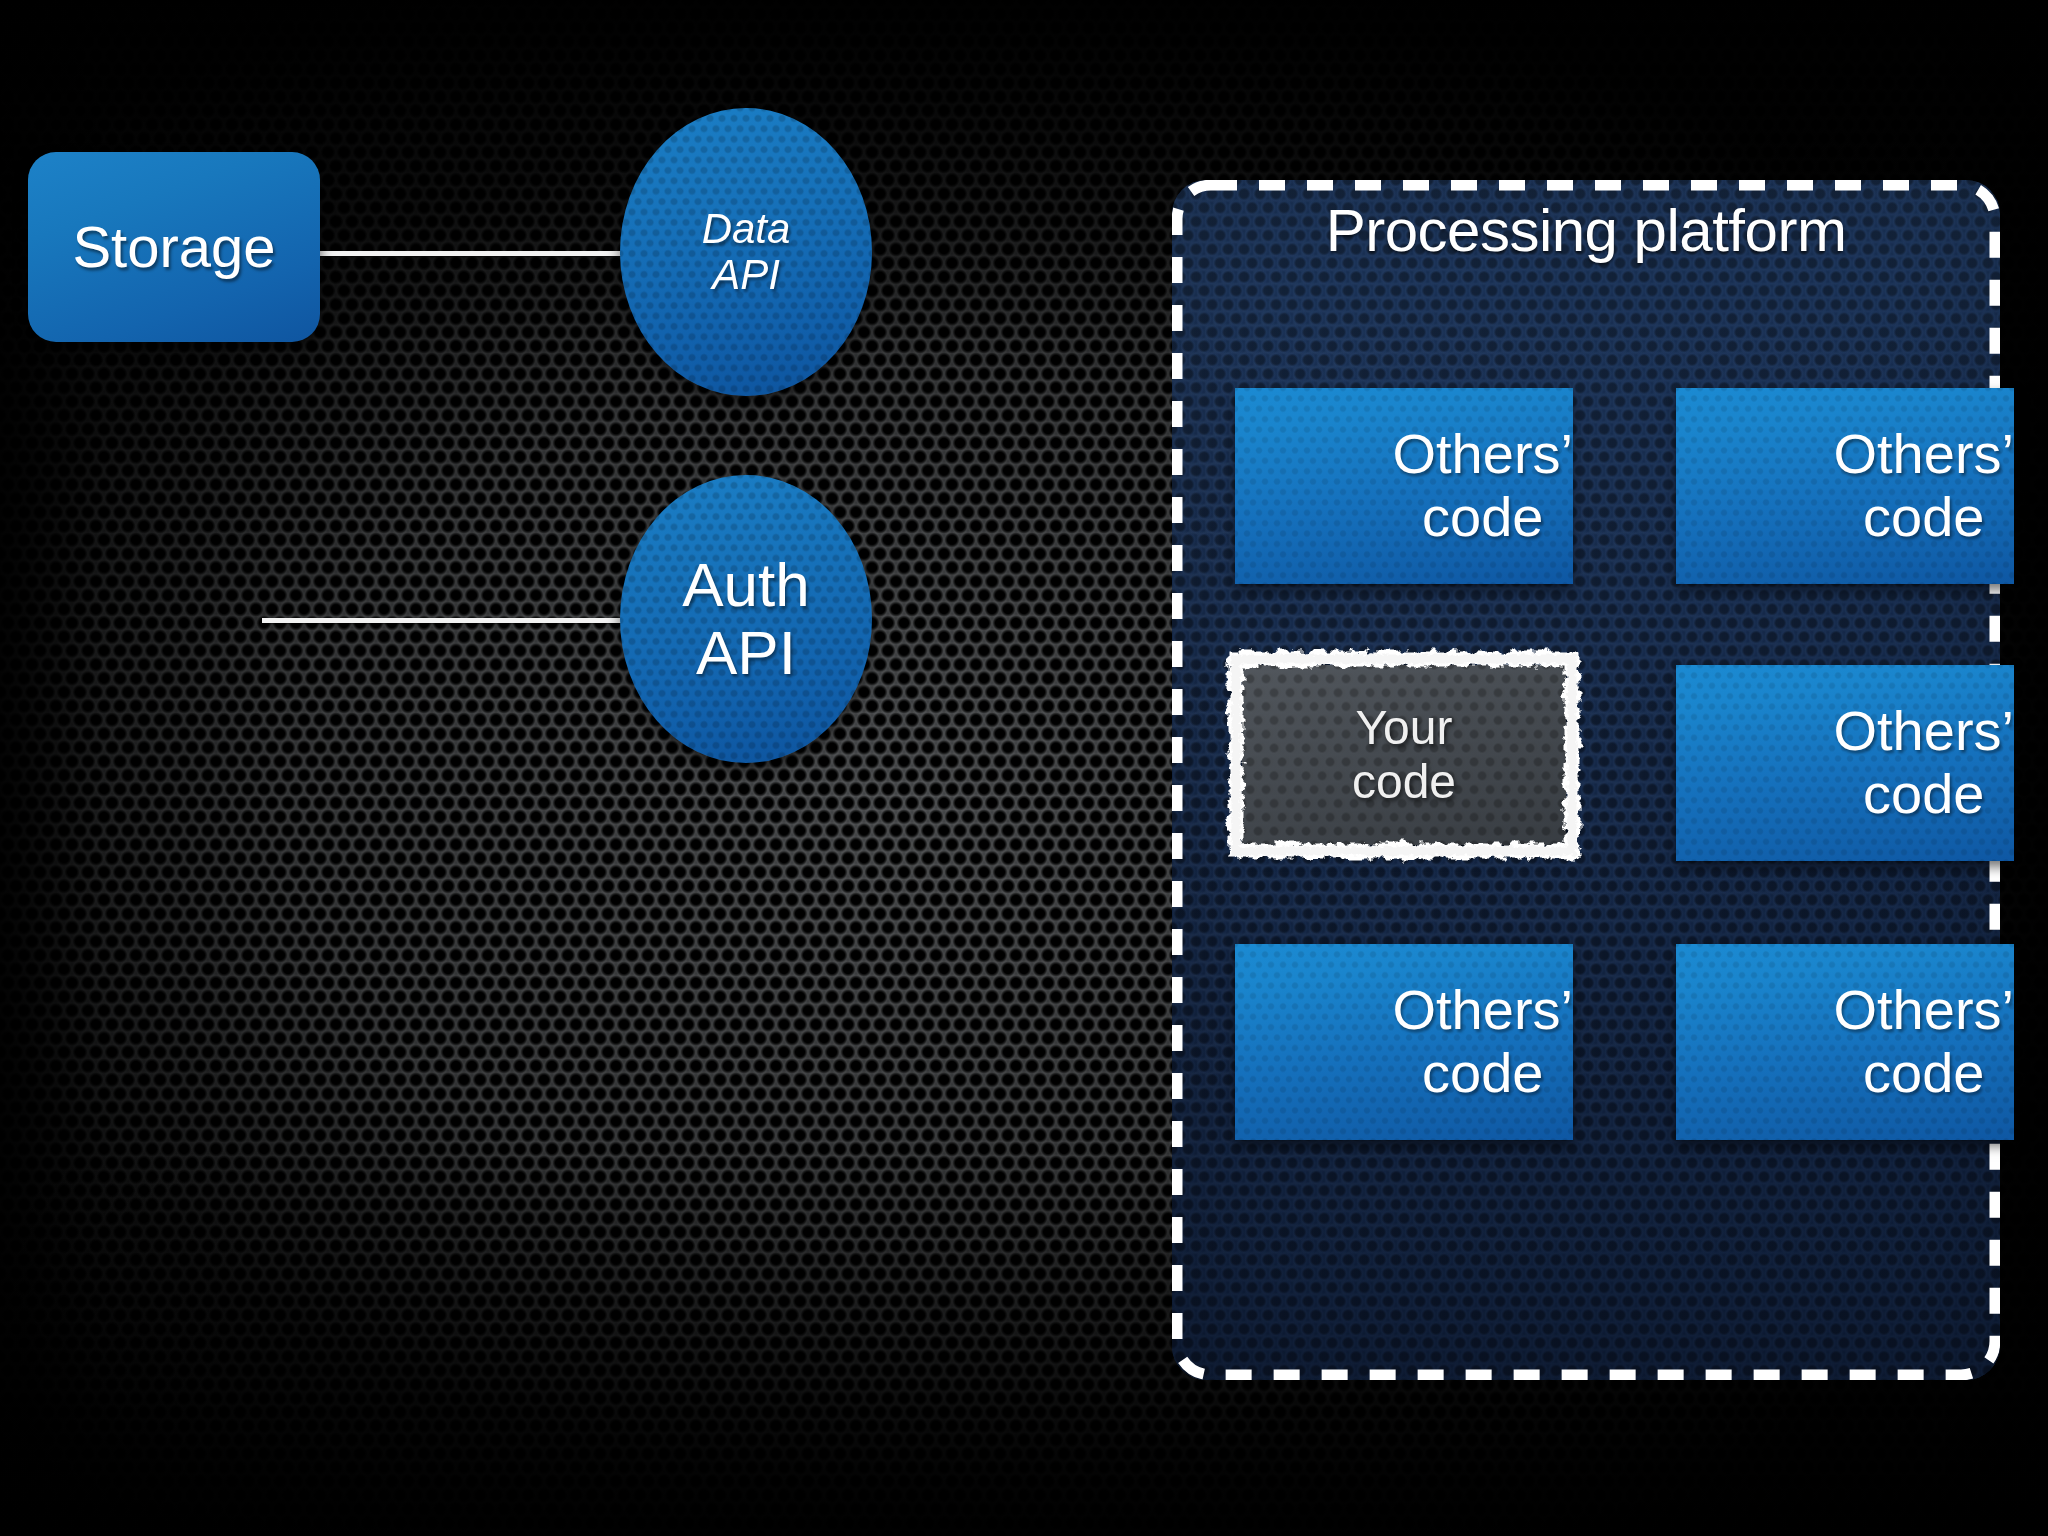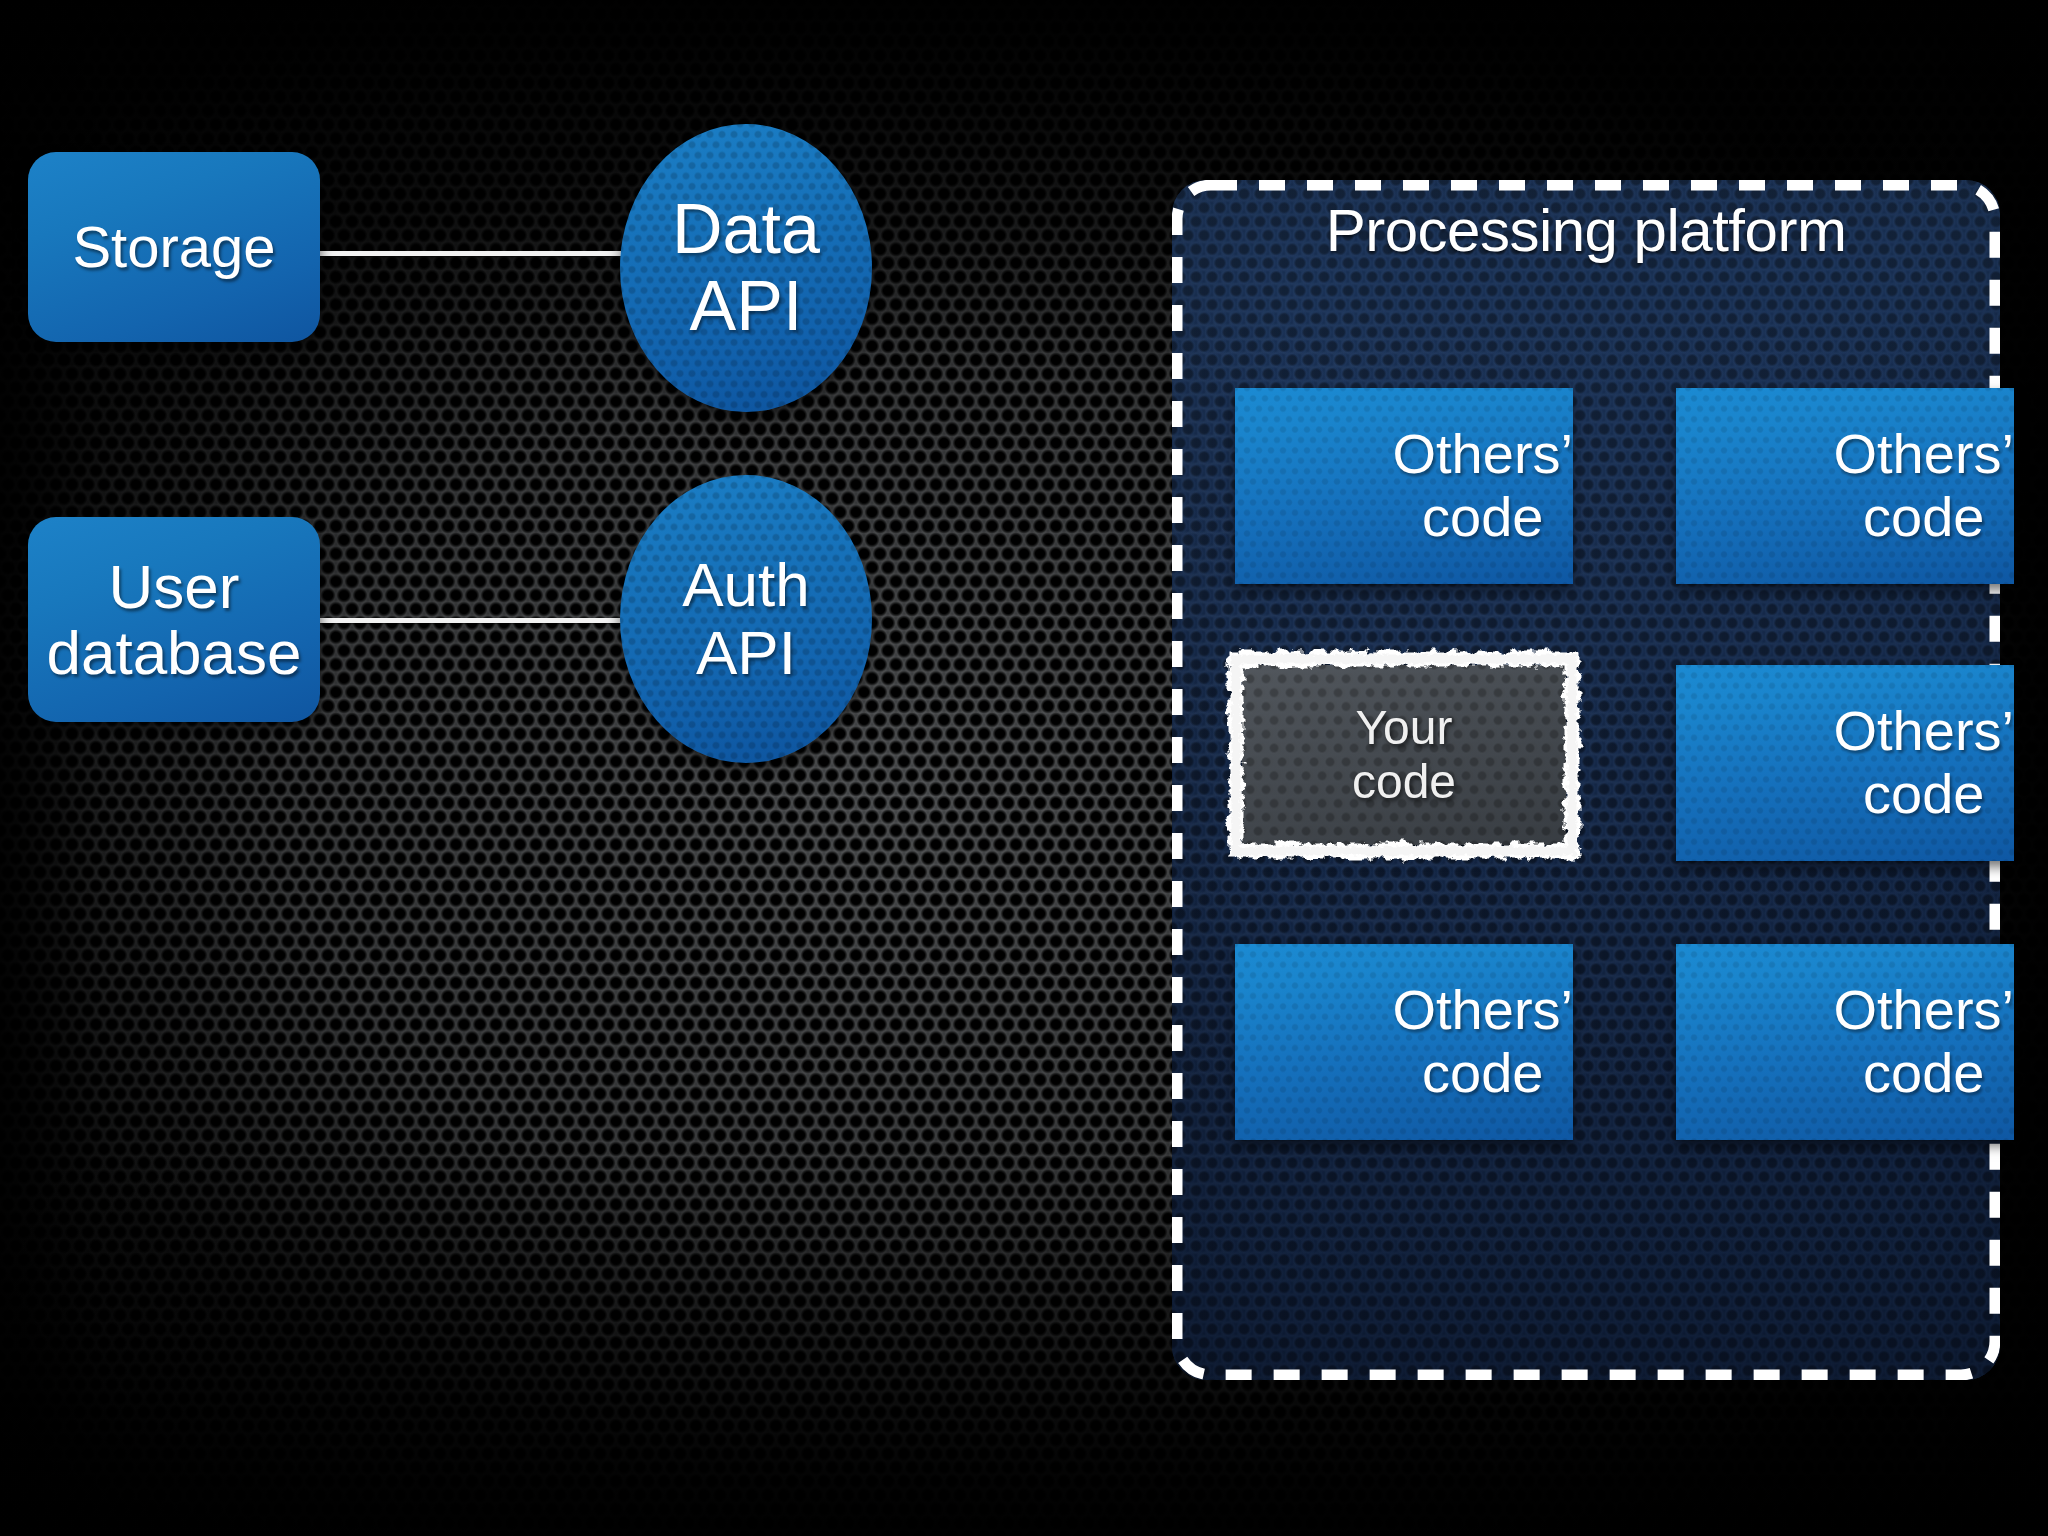--- a/index.html
+++ b/index.html
@@ -207,26 +207,22 @@
 
 
   <div class="connector" style="left:262px; top:251px; width:360px;"></div>
 
   <div class="connector" style="left:262px; top:618px; width:360px;"></div>
 
   <div class="comp-box" style="left:28px; top:152px; width:292px; height:190px; font-size:58px;">
     <span class="box-label">Storage</span>
   </div>
 
-  <div class="comp-box" style="left:28px; top:517px; width:292px; height:205px; font-size:62px; white-space:pre-line;">
-    <span class="box-label">User
-database</span>
-  </div>
-
-  <div class="api-circle" style="left:620px; top:124px; width:252px; height:288px; font-size:70px; white-space:pre-line;">
+
+  <div class="api-circle" style="left:620px; top:108px; width:252px; height:288px; font-size:42px; white-space:pre-line;font-style:italic;">
     <span class="box-label">Data
 API</span>
   </div>
 
   <div class="api-circle" style="left:620px; top:475px; width:252px; height:288px; font-size:62px; white-space:pre-line;">
     <span class="box-label">Auth
 API</span>
   </div>
 
   <div class="platform" style="left:1172px; top:180px; width:828px; height:1200px;">

